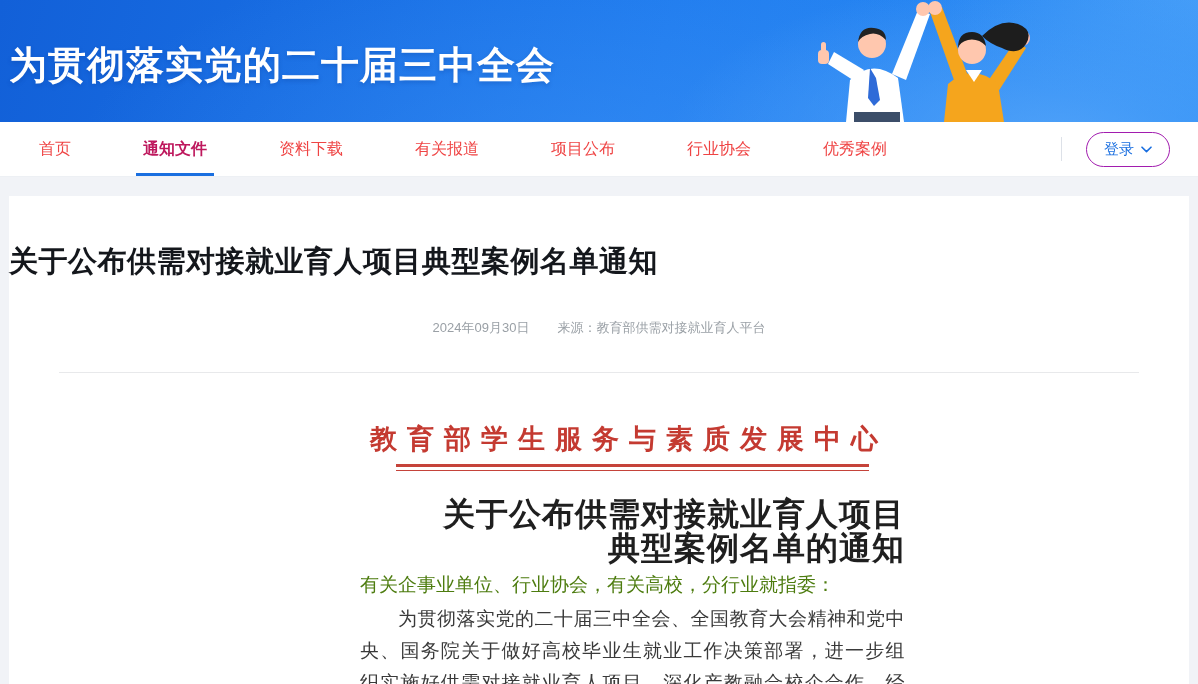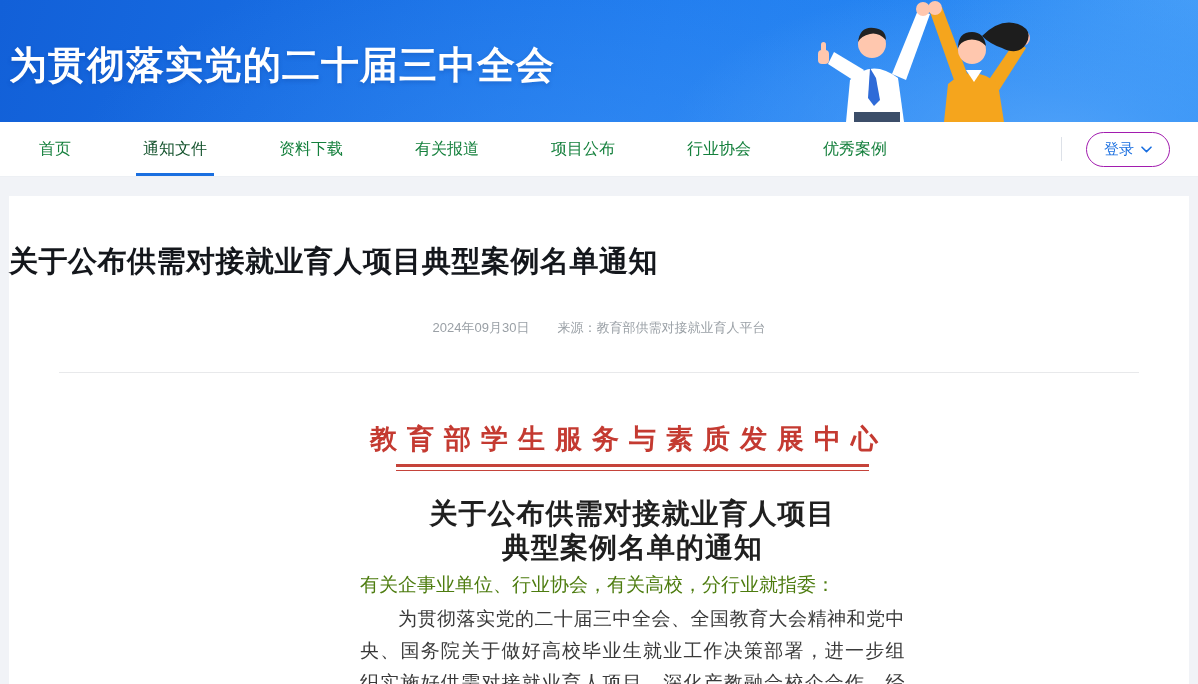--- a/index.html
+++ b/index.html
@@ -17,23 +17,23 @@
   .banner-title { position:absolute; left:9px; top:40px; color:#fff; font-size:38px;
     font-weight:700; letter-spacing:1px; white-space:nowrap;
     text-shadow:0 2px 4px rgba(10,60,150,.30); }
   .banner-illustration { position:absolute; right:112px; bottom:0; width:272px; height:122px; }
 
   
   .nav { display:flex; align-items:center; height:55px; background:#fff;
     padding:0 28px 0 32px; border-bottom:1px solid #edf0f4; }
   .nav-items { display:flex; height:100%; }
   .nav-item { display:flex; align-items:center; height:100%; padding:0 7px;
-    margin-right:58px; font-size:16px; color:#15803d; cursor:pointer;
+    margin-right:58px; font-size:16px; color:#ef4444; cursor:pointer;
     border-bottom:3px solid transparent; border-top:3px solid transparent; }
-  .nav-item.active { color:#14532d; border-bottom-color:#1a6fe0; font-weight:400;text-align:center; }
+  .nav-item.active { color:#be185d; border-bottom-color:#1a6fe0; font-weight:700;text-align:center; }
   .nav-right { margin-left:auto; display:flex; align-items:center; }
   .manual-link { display:flex; align-items:center; gap:8px; color:#1a6fe0;
     font-size:15px; cursor:pointer; }
   .nav-divider { width:1px; height:24px; background:#dde1e8; margin:0 24px; }
   .login-btn { display:flex; align-items:center; gap:7px; color:#1a6fe0; font-size:15px;
     border:1px solid #a21caf; border-radius:18px; padding:7px 17px; background:#fff;
     cursor:pointer; }
 
   
   .card { margin:19px 9px 0; background:#fff; min-height:489px; padding-top:46px; }
@@ -43,21 +43,21 @@
     font-size:13px; color:#9aa0a6; }
   .article-divider { border:none; border-top:1px solid #e8e9eb; margin:35px 50px 0; }
 
   
   .scan { width:545px; margin:48px 0 0 calc(50% - 239px);
     font-family:"Liberation Serif", serif; color:#2f2f2f; }
   .letterhead { color:#c43a31; font-size:27px; font-weight:700;
     letter-spacing:10px; text-indent:10px; white-space:nowrap; }
   .letterhead-rule { width:473px; height:7px; margin:7px auto 0;
     border-top:3px solid #c5433a; border-bottom:1px solid #c5433a; }
-  .doc-title { margin-top:26px; text-align:center; font-size:28px; font-weight:700;
+  .doc-title { margin-top:26px; text-align:right; font-size:32px; font-weight:700;
     line-height:34px; color:#1f1f1f; letter-spacing:1px; }
   .doc-salutation { margin-top:4px; font-size:19px; line-height:32px; color:#4d7c0f; }
   .doc-paragraph { margin-top:2px; font-size:19px; line-height:32px; text-indent:2em;
     text-align:justify; color:#3a3a3a; letter-spacing:.5px; }
 </style>
 </head>
 <body>
 
 <header class="banner">
   <div class="banner-title">为贯彻落实党的二十届三中全会</div>

